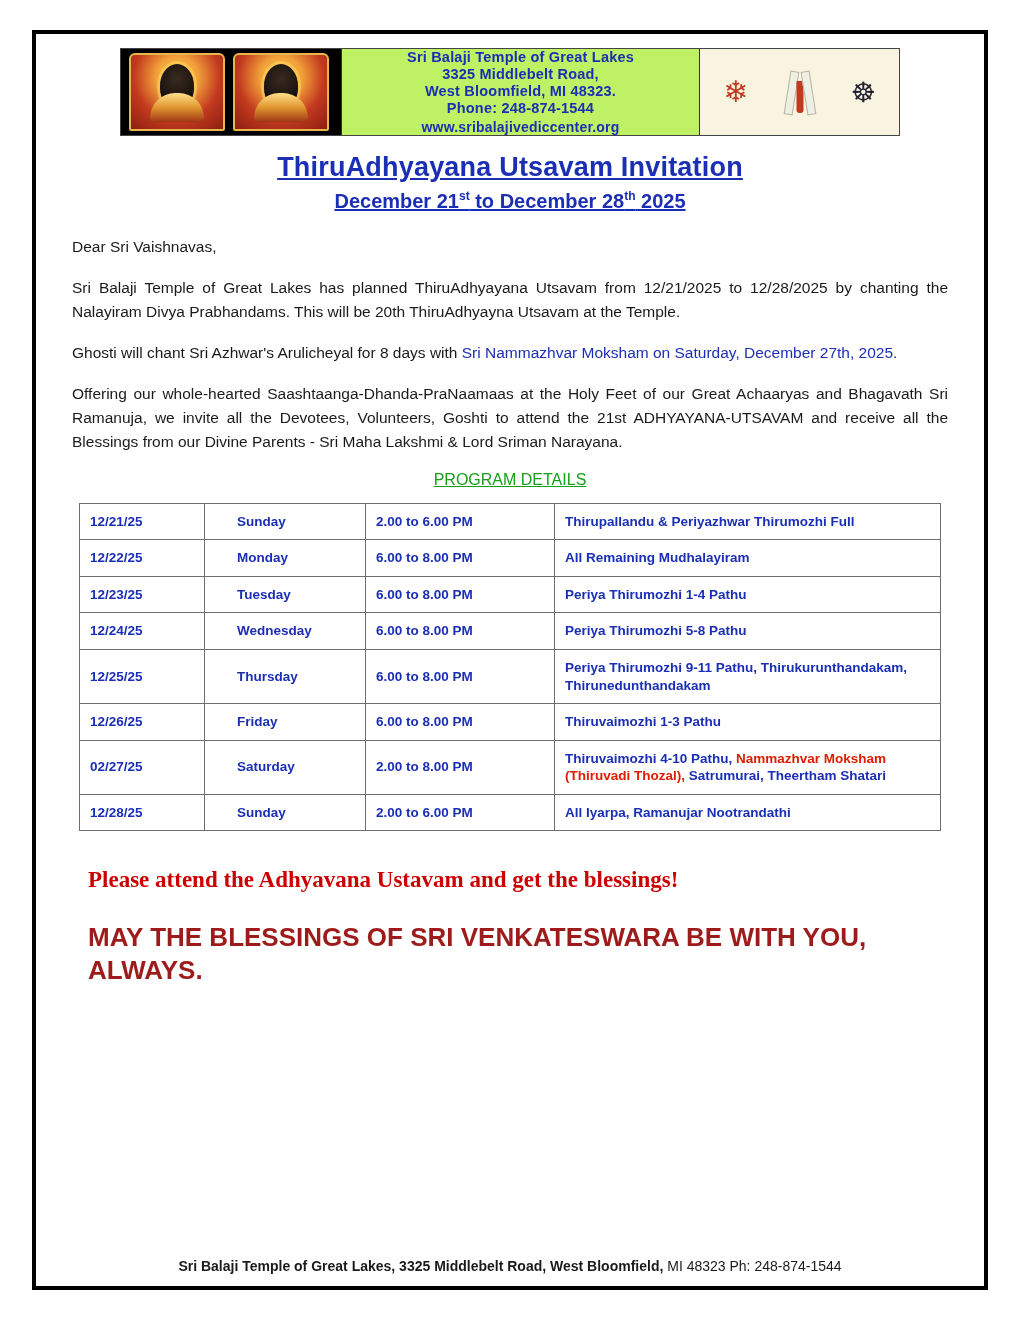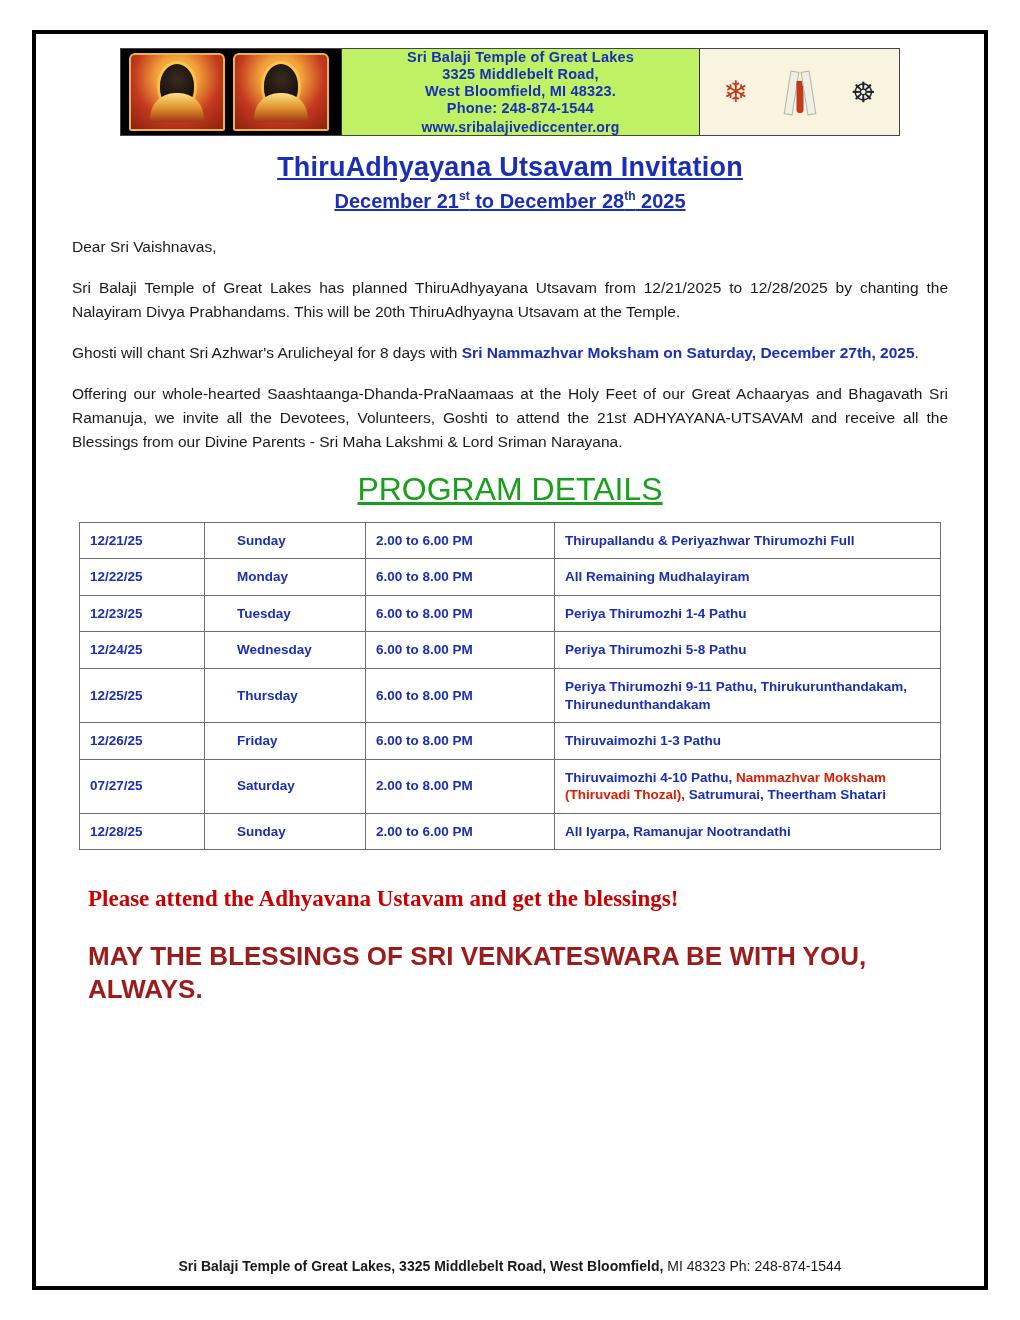--- a/index.html
+++ b/index.html
@@ -184,28 +184,28 @@
   
   p.body {
     font-size: 15.5px;
     line-height: 1.55;
     color: #1a1a1a;
     text-align: justify;
     margin: 0 0 17px 0;
   }
   .blue-bold {
     color: #1a2fb5;
-    font-weight: bold;
+    font-weight: normal;
   }
 
   
   .program-heading {
     text-align: center;
     color: #18a01c;
-    font-size: 32px;
+    font-size: 16px;
     text-decoration: underline;
     margin: 14px 0 14px 0;
     font-weight: normal;
   }
   table.program {
     border-collapse: collapse;
     width: 862px;
     margin: 0 auto;
     table-layout: fixed;
   }
@@ -331,21 +331,21 @@
           <td class="c-time">6.00 to 8.00 PM</td>
           <td>Periya Thirumozhi 9-11 Pathu, Thirukurunthandakam, Thirunedunthandakam</td>
         </tr>
         <tr>
           <td class="c-date">12/26/25</td>
           <td class="c-day">Friday</td>
           <td class="c-time">6.00 to 8.00 PM</td>
           <td>Thiruvaimozhi 1-3 Pathu</td>
         </tr>
         <tr>
-          <td class="c-date">07/27/25</td>
+          <td class="c-date">02/27/25</td>
           <td class="c-day">Saturday</td>
           <td class="c-time">2.00 to 8.00 PM</td>
           <td><span class="dk">Thiruvaimozhi 4-10 Pathu, </span><span class="red">Nammazhvar Moksham (Thiruvadi Thozal),</span><span class="dk"> Satrumurai, Theertham Shatari</span></td>
         </tr>
         <tr>
           <td class="c-date">12/28/25</td>
           <td class="c-day">Sunday</td>
           <td class="c-time">2.00 to 6.00 PM</td>
           <td>All Iyarpa, Ramanujar Nootrandathi</td>
         </tr>

